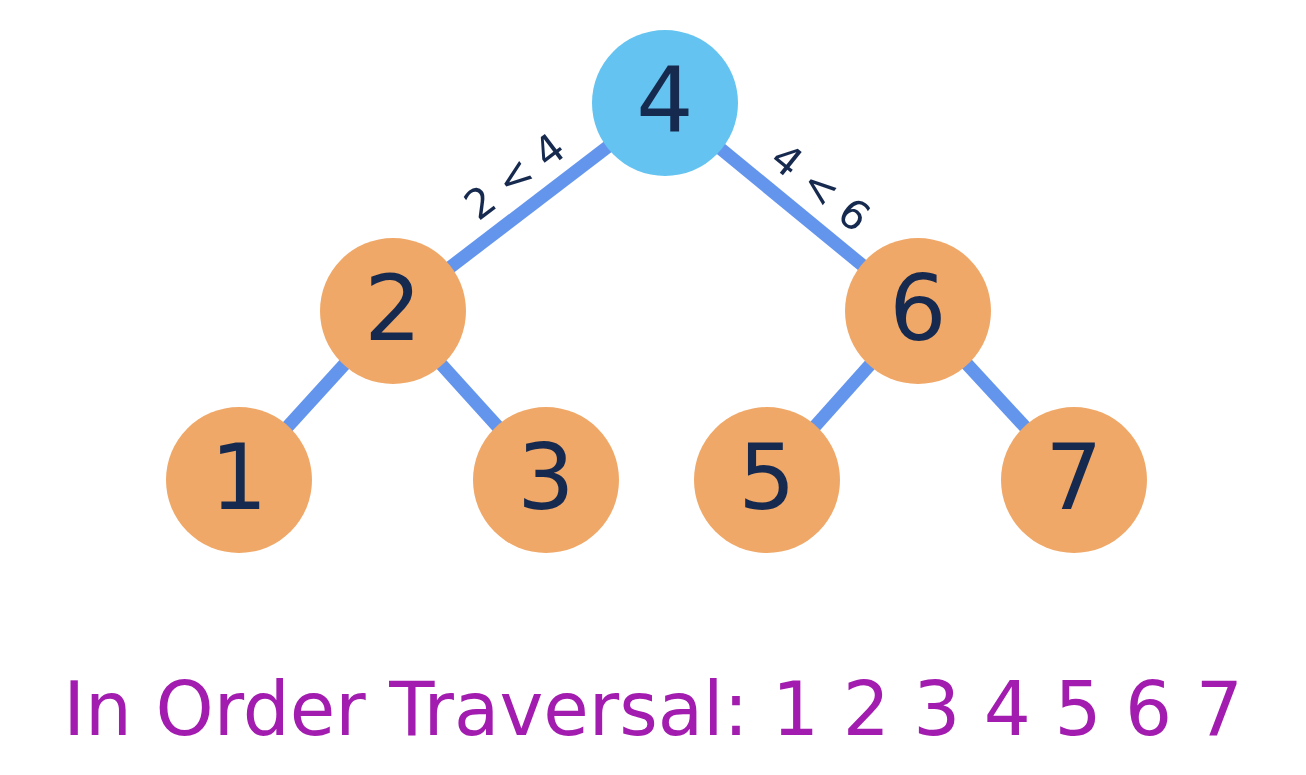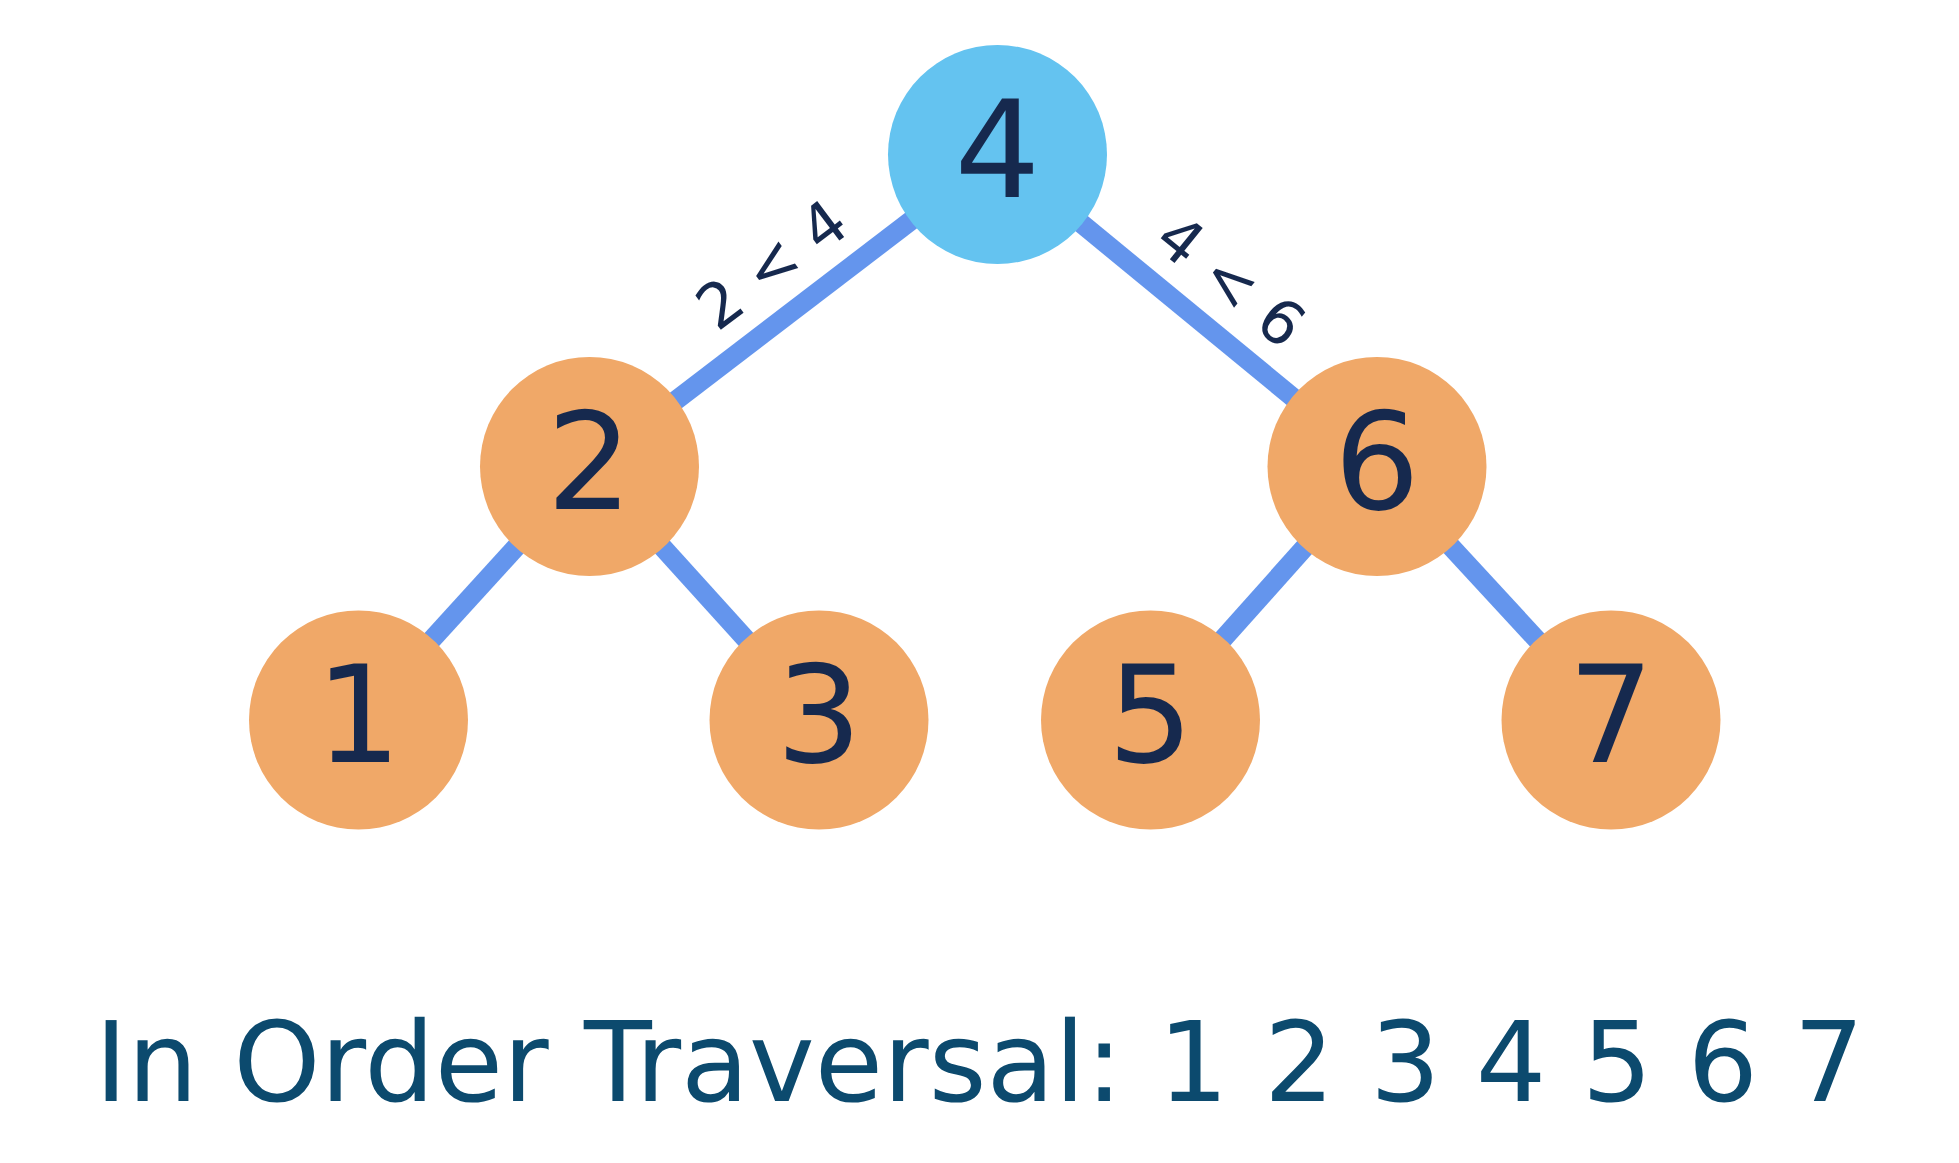--- a/index.html
+++ b/index.html
@@ -57,21 +57,21 @@
     left: 820px;
     top: 188px;
     transform: translate(-50%, -50%) rotate(39deg);
   }
   .caption {
     position: absolute;
     left: 0;
     top: 672px;
     width: 1306px;
     text-align: center;
-    color: #0c4a6e;
+    color: #a21caf;
     font-size: 74px;
     line-height: 1;
     white-space: nowrap;
   }
 </style>
 </head>
 <body>
 
 <div class="stage">
 

